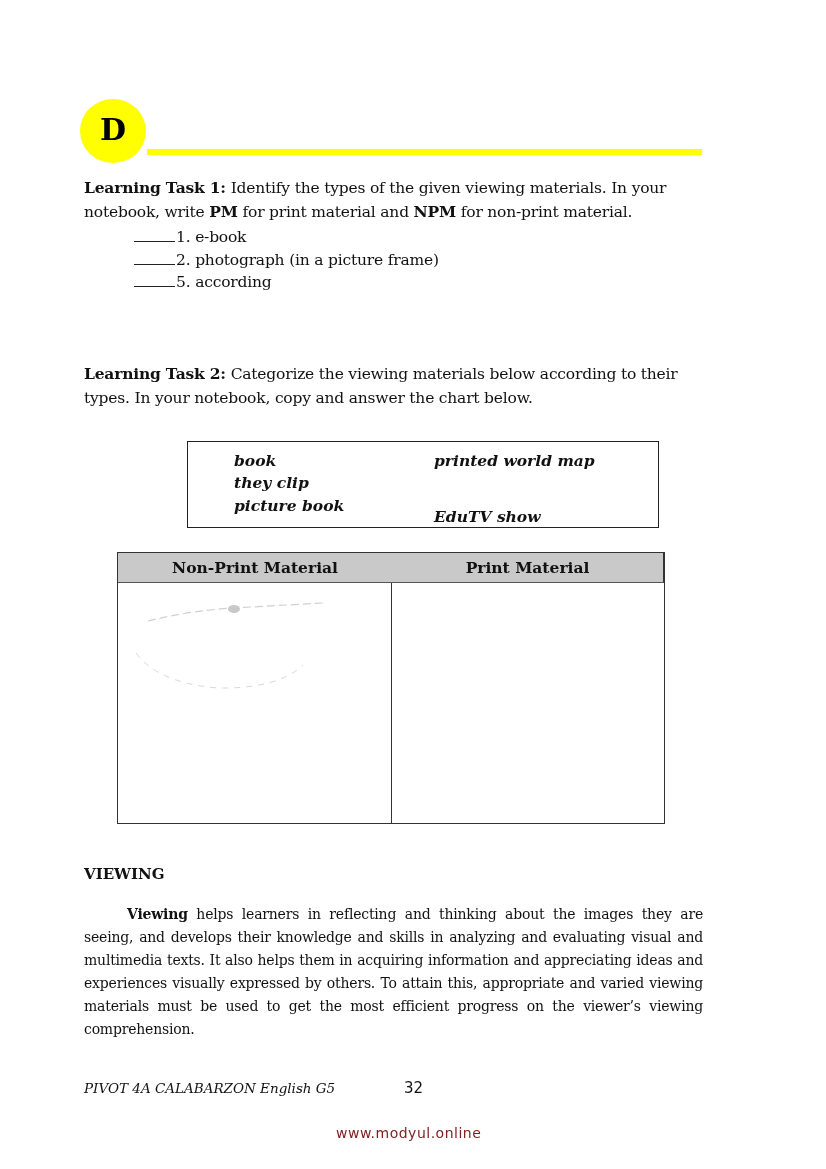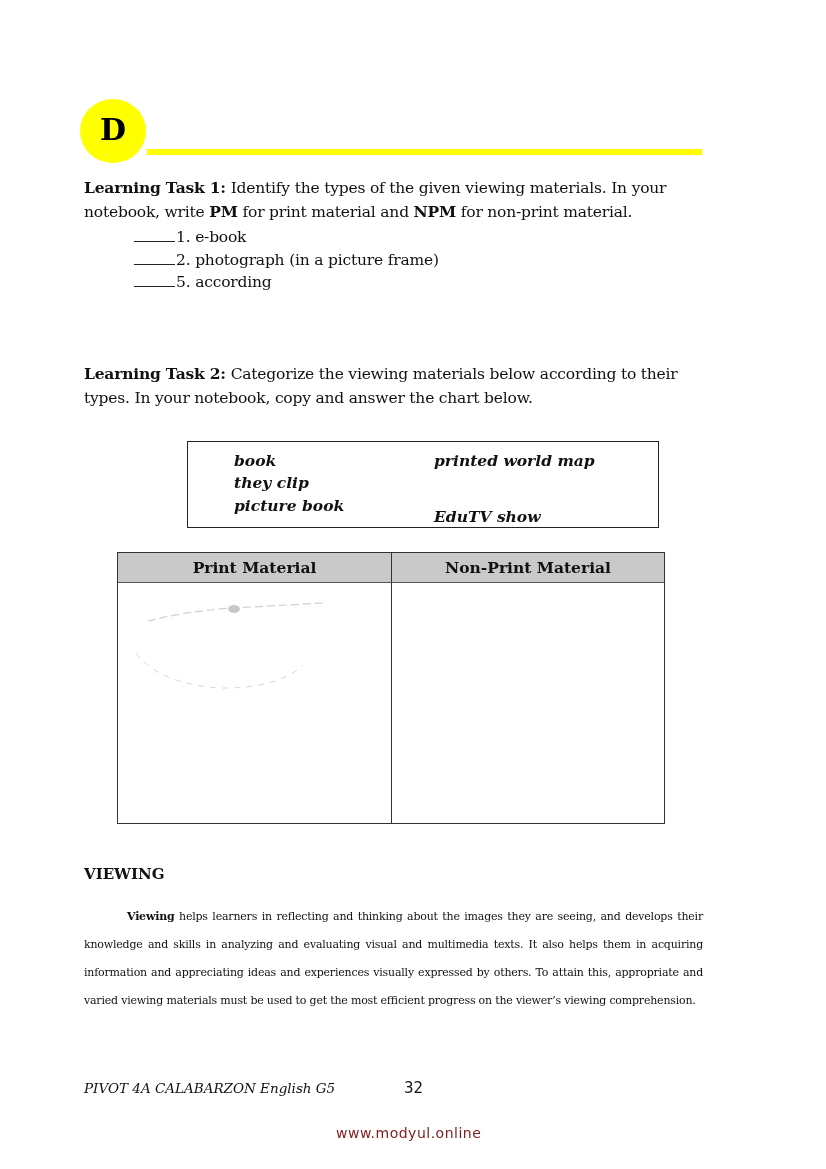--- a/index.html
+++ b/index.html
@@ -46,21 +46,21 @@
     .chart-head {
       background: #c9c9c9; border-bottom: 1px solid #555;
       display: flex; align-items: center; justify-content: center;
       font-weight: bold; font-size: 15.5px;
     }
     .chart-head.left, .chart-cell.left { border-right: 1px solid #333; }
     .chart-cell { position: relative; }
     .heading { left: 84px; top: 865px; font-weight: bold; font-size: 15px; }
     .viewing-para {
       left: 84px; top: 903px; width: 619px;
-      font-size: 11px; line-height: 28px; text-align: justify; letter-spacing: -0.2px;
+      font-size: 14px; line-height: 23px; text-align: justify; letter-spacing: -0.2px;
     }
     .viewing-para .indent { display: inline-block; width: 43px; }
     .footer-left { left: 84px; top: 1080px; font-style: italic; font-size: 13.5px; }
     .footer-page { left: 404px; top: 1079px; font-family: "DejaVu Sans", sans-serif; font-size: 15px; }
     .watermark {
       left: 336px; top: 1125px; font-family: "DejaVu Sans", sans-serif; font-size: 14px; color: #7f1d1d; letter-spacing: 0.5px;
     }
   </style>
 </head>
 <body>
@@ -86,22 +86,22 @@
 
 <div class="abs word-box">
   <span class="word" style="left:46px; top:9px;">book</span>
   <span class="word" style="left:46px; top:31px;">they clip</span>
   <span class="word" style="left:46px; top:54px;">picture book</span>
   <span class="word" style="left:246px; top:9px;">printed world map</span>
   <span class="word" style="left:246px; top:39px;margin-top:26px;">EduTV show</span>
 </div>
 
 <div class="abs chart">
+  <div class="chart-head">Non-Print Material</div>
   <div class="chart-head left">Print Material</div>
-  <div class="chart-head">Non-Print Material</div>
   <div class="chart-cell left">
     <svg width="274" height="240" style="position:absolute;left:0;top:0;">
       <path d="M30 38 Q70 28 115 25 L205 20" stroke="#d0d0d0" stroke-width="1.2" fill="none" stroke-dasharray="8 4"></path>
       <ellipse cx="116" cy="26" rx="6" ry="4" fill="#c8c8c8"></ellipse>
       <path d="M18 70 Q40 100 100 105 Q160 106 185 82" stroke="#d8d8d8" stroke-width="1" fill="none" stroke-dasharray="6 6"></path>
     </svg>
   </div>
   <div class="chart-cell"></div>
 </div>
 

